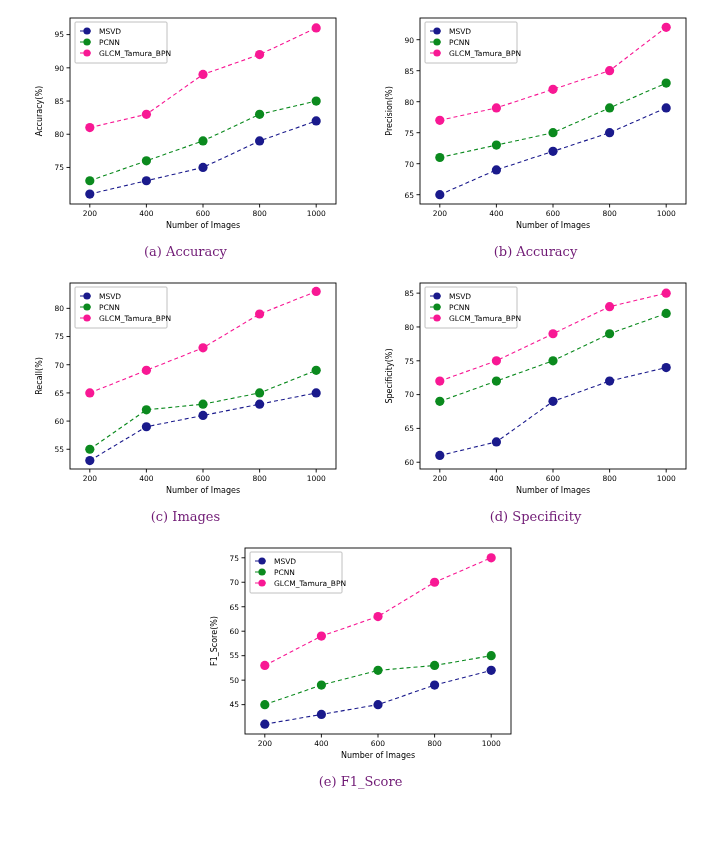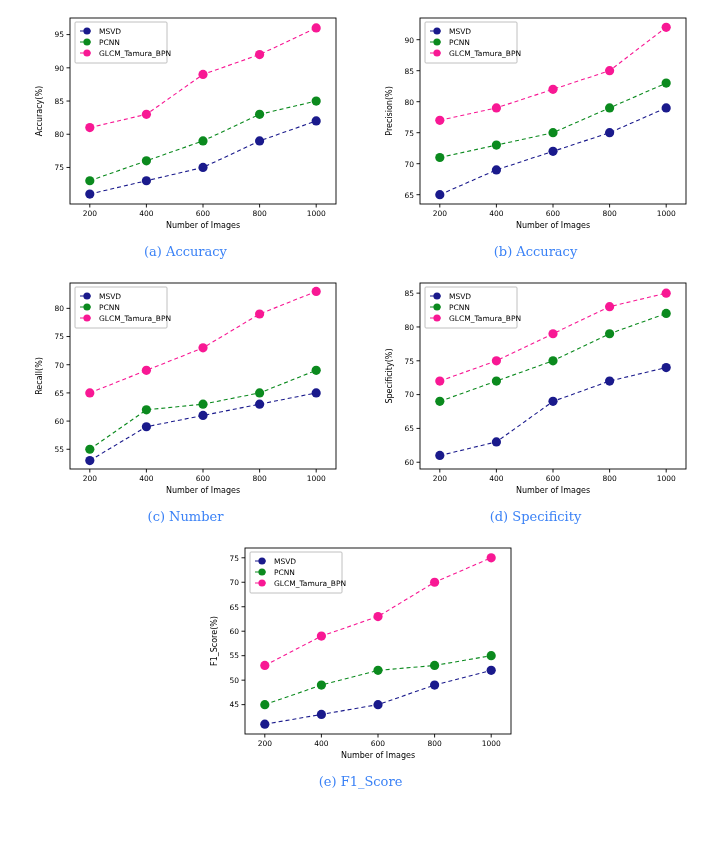--- a/index.html
+++ b/index.html
@@ -41,21 +41,21 @@
     position: relative;
     width: 320px;
     height: 236px;
   }
   .caption {
     font-family: "DejaVu Serif", serif;
     font-size: 13px;
     text-align: center;
     margin-top: 2px;
     margin-bottom: 8px;
-    color: #3b82f6;
+    color: #701a75;
   }
   svg {
     display: block;
   }
   .tick-line {
     stroke: #000000;
     stroke-width: 0.9;
   }
   .tick-label {
     font-family: "DejaVu Sans", sans-serif;
@@ -259,21 +259,21 @@
             <circle cx="61" cy="25" r="3.6" fill="#1a1a8c"></circle>
             <text x="73" y="27.8" class="legend-label">MSVD</text>
             <line x1="54" y1="36" x2="68" y2="36" stroke="#0b8a1e" stroke-width="1.1" stroke-dasharray="4 3"></line>
             <circle cx="61" cy="36" r="3.6" fill="#0b8a1e"></circle>
             <text x="73" y="38.8" class="legend-label">PCNN</text>
             <line x1="54" y1="47" x2="68" y2="47" stroke="#f81894" stroke-width="1.1" stroke-dasharray="4 3"></line>
             <circle cx="61" cy="47" r="3.6" fill="#f81894"></circle>
             <text x="73" y="49.8" class="legend-label">GLCM_Tamura_BPN</text>
           </svg>
       </div>
-      <div class="caption">(c) Number</div>
+      <div class="caption">(c) Images</div>
     </div>
     <div class="panel">
       <div class="plot-wrap">
         <svg id="svg-3" width="320" height="236" viewBox="0 0 320 236">
             <rect x="44" y="12" width="266" height="186" fill="none" stroke="#000000" stroke-width="0.9"></rect>
             <line x1="63.808510638297875" y1="198" x2="63.808510638297875" y2="201.5" class="tick-line"></line>
             <text x="63.808510638297875" y="210" class="tick-label" text-anchor="middle">200</text>
             <line x1="120.40425531914894" y1="198" x2="120.40425531914894" y2="201.5" class="tick-line"></line>
             <text x="120.40425531914894" y="210" class="tick-label" text-anchor="middle">400</text>
             <line x1="177" y1="198" x2="177" y2="201.5" class="tick-line"></line>

